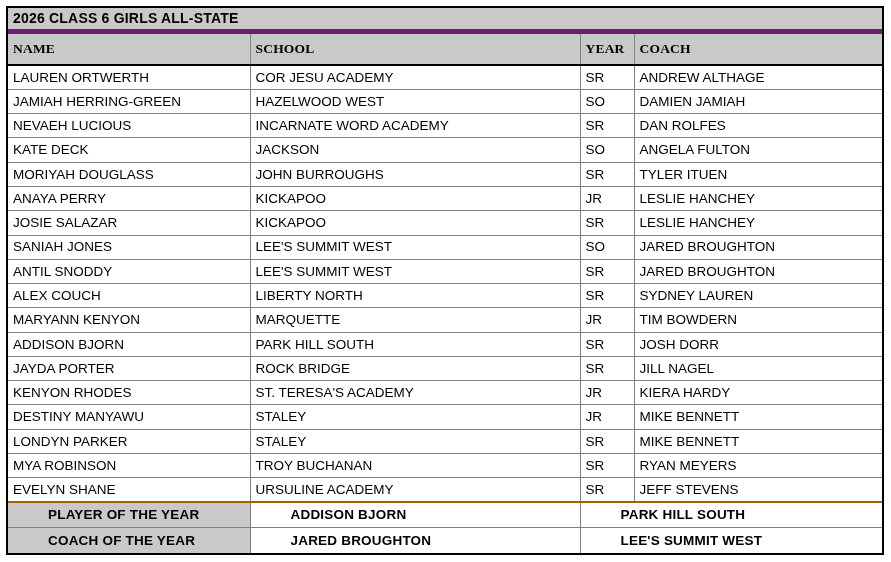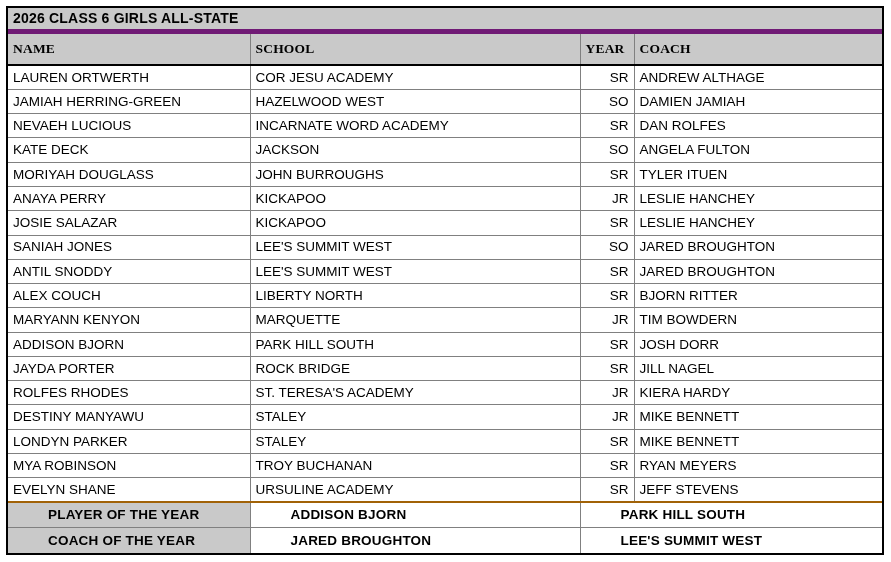--- a/index.html
+++ b/index.html
@@ -74,21 +74,21 @@
     font-size: 13.5px;
     letter-spacing: 0.2px;
     border-bottom: 2px solid #000000;
     height: 32px;
     font-family: Liberation Serif, serif;
   }
   tr.head-row td.yr { text-align: left; }
 
   
   tr.body-row td { background: #ffffff; }
-  tr.body-row td.yr { text-align: right; }
+  tr.body-row td.yr { text-align: left; }
   tr.body-row.last-body td { border-bottom: 2px solid #a16207; }
 
   
   tr.award-row td { height: 24px; font-weight: bold; letter-spacing: 0.2px; padding-left: 40px; }
   tr.award-row td.award-label { background: #c9c9c9; }
   tr.award-row td.award-value { background: #ffffff; }
   tr.award-row.last-award td { border-bottom: none; margin-left: 35px; }
 </style>
 </head>
 <body>
@@ -163,42 +163,42 @@
           <tr class="body-row">
             <td>ANTIL SNODDY</td>
             <td>LEE'S SUMMIT WEST</td>
             <td class="yr">SR</td>
             <td class="last-col">JARED BROUGHTON</td>
           </tr>
           <tr class="body-row">
             <td>ALEX COUCH</td>
             <td>LIBERTY NORTH</td>
             <td class="yr">SR</td>
-            <td class="last-col">BJORN RITTER</td>
+            <td class="last-col">SYDNEY LAUREN</td>
           </tr>
           <tr class="body-row">
             <td>MARYANN KENYON</td>
             <td>MARQUETTE</td>
             <td class="yr">JR</td>
             <td class="last-col">TIM BOWDERN</td>
           </tr>
           <tr class="body-row">
             <td>ADDISON BJORN</td>
             <td>PARK HILL SOUTH</td>
             <td class="yr">SR</td>
             <td class="last-col">JOSH DORR</td>
           </tr>
           <tr class="body-row">
             <td>JAYDA PORTER</td>
             <td>ROCK BRIDGE</td>
             <td class="yr">SR</td>
             <td class="last-col">JILL NAGEL</td>
           </tr>
           <tr class="body-row">
-            <td>ROLFES RHODES</td>
+            <td>KENYON RHODES</td>
             <td>ST. TERESA'S ACADEMY</td>
             <td class="yr">JR</td>
             <td class="last-col">KIERA HARDY</td>
           </tr>
           <tr class="body-row">
             <td>DESTINY MANYAWU</td>
             <td>STALEY</td>
             <td class="yr">JR</td>
             <td class="last-col">MIKE BENNETT</td>
           </tr>

